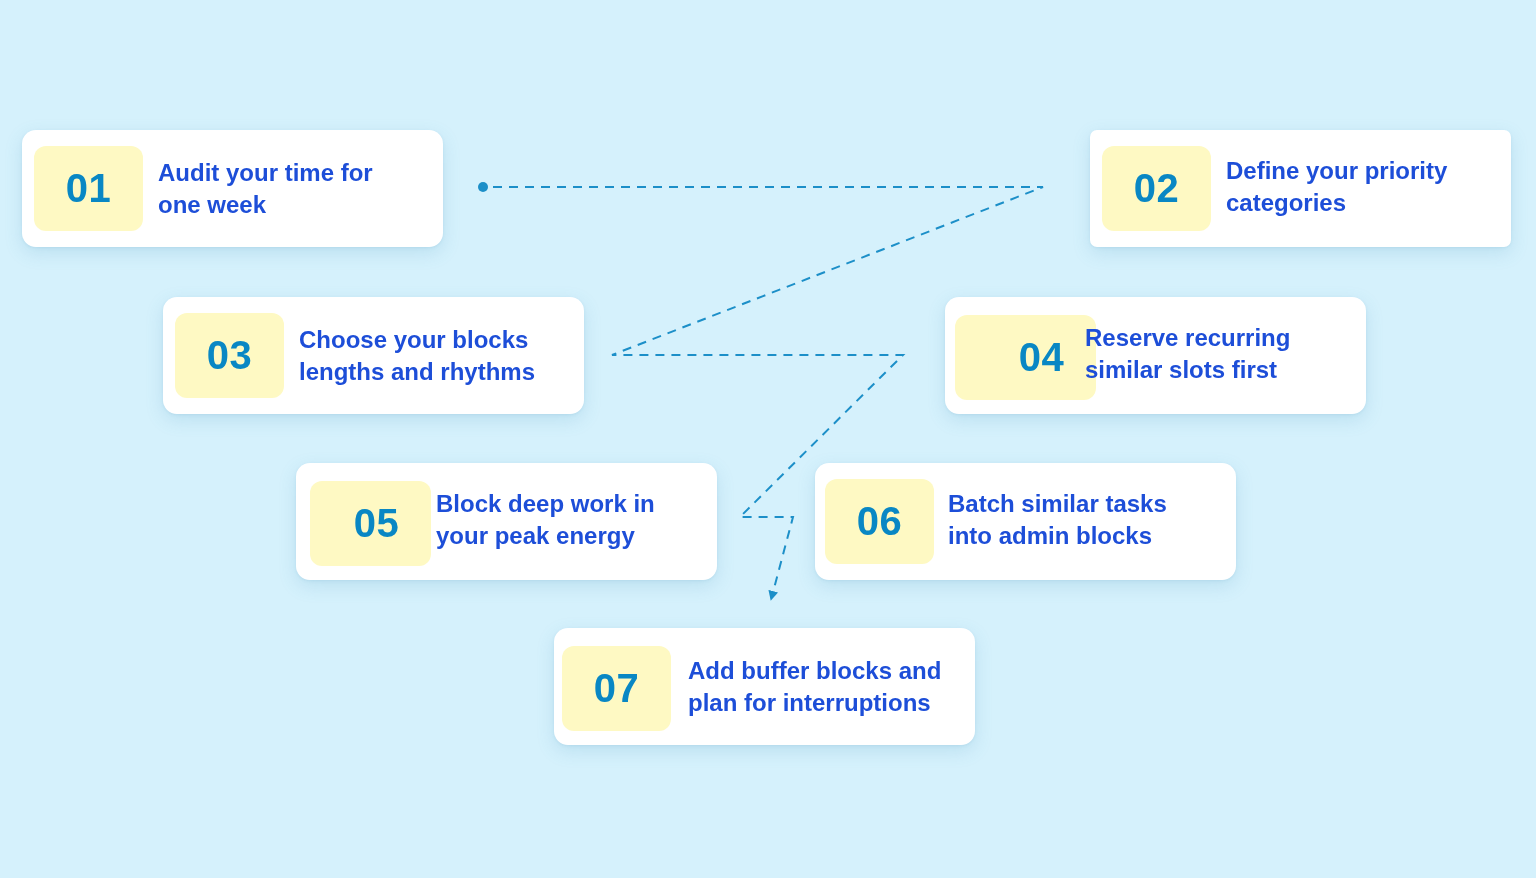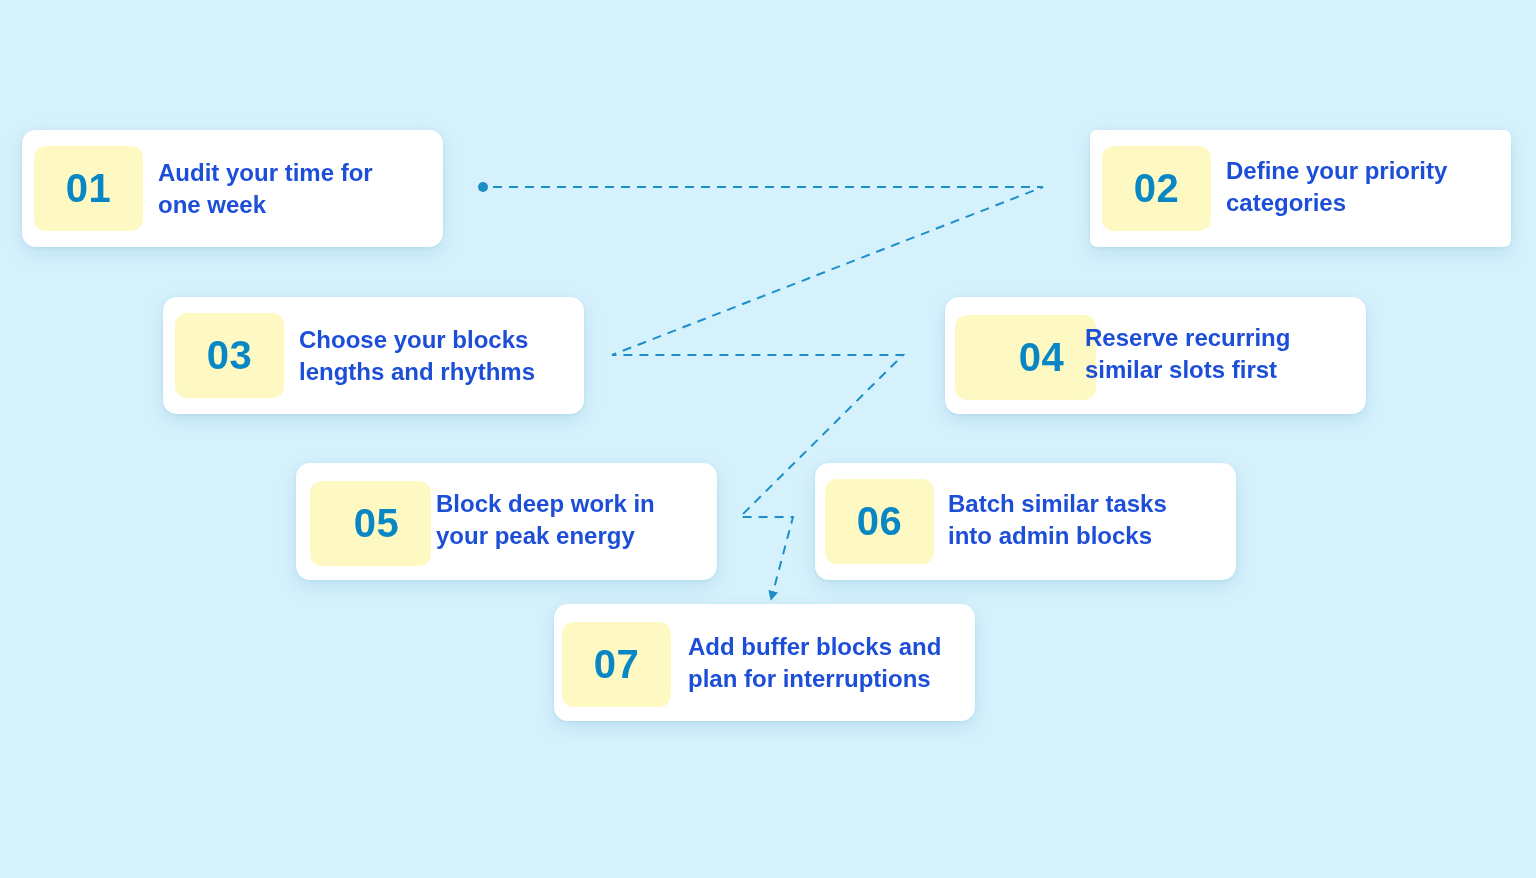--- a/index.html
+++ b/index.html
@@ -101,19 +101,19 @@
 </div>
 
 <div class="card" style="left:815px; top:463px;">
   <div class="num-box" style="left:10px; top:16px;">
       <span>06</span>
     </div>
   <div class="label" style="left:133px; top:-4px;">Batch similar tasks
 into admin blocks</div>
 </div>
 
-<div class="card" style="left:554px; top:604px;">
+<div class="card" style="left:554px; top:628px;">
   <div class="num-box" style="left:8px; top:18px;">
       <span>07</span>
     </div>
   <div class="label" style="left:134px; right:6px;">Add buffer blocks and
 plan for interruptions</div>
 </div>
 
 </body></html>

